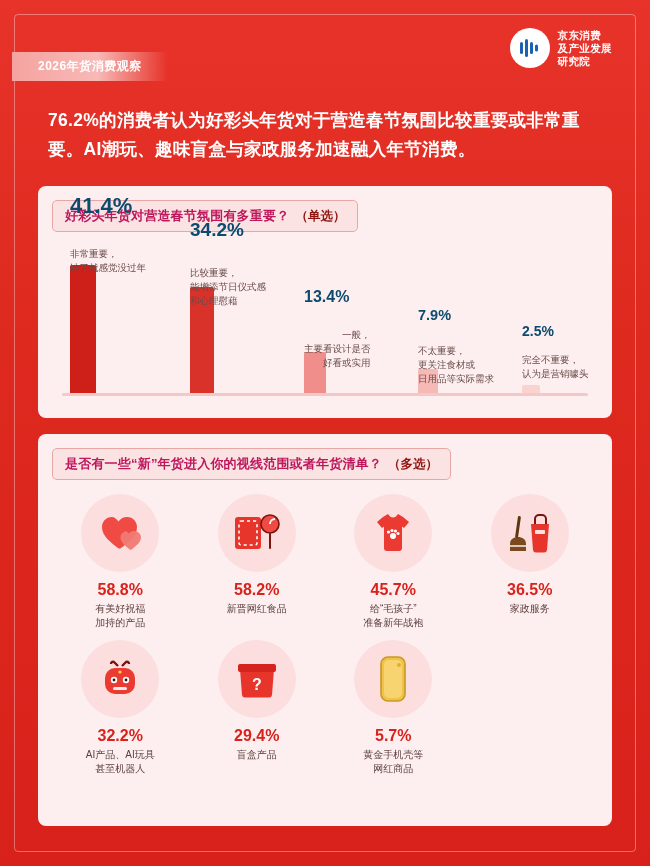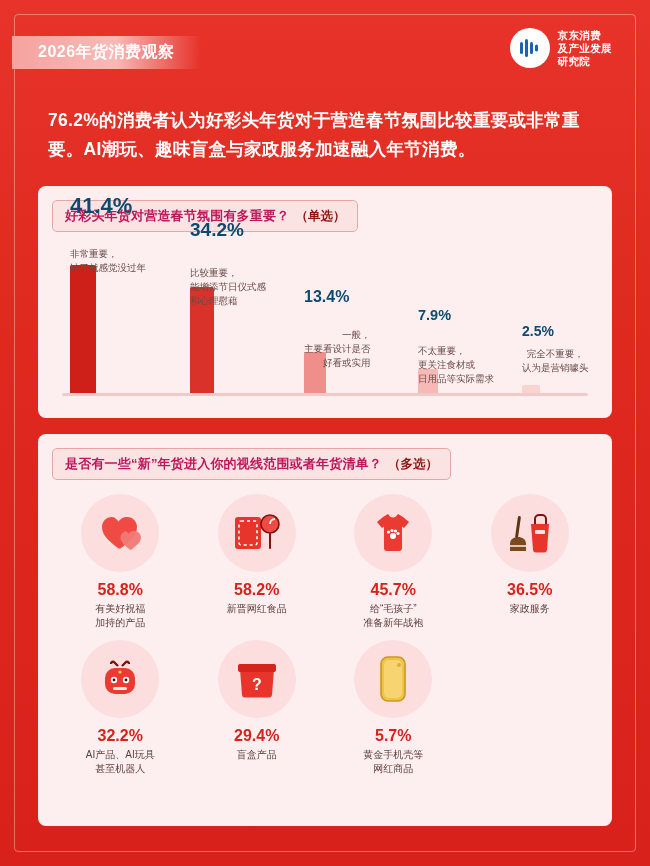--- a/index.html
+++ b/index.html
@@ -47,24 +47,24 @@
   .logo-mark svg { display: block; }
   .logo-text {
     color: #fff;
     font-size: 10.5px;
     line-height: 13px;
     font-weight: bold;
     letter-spacing: .4px;
   }
   .ribbon {
     position: absolute;
-    left: 0; top: 24px;
+    left: 0; top: 40px;
     background: linear-gradient(90deg, #f5a3a0 0%, #f8b9b6 55%, rgba(248,185,182,0) 100%);
     color: #fff;
-    font-size: 16px;
+    font-size: 12px;
     font-weight: bold;
     padding: 6px 26px 6px 26px;
     letter-spacing: .5px;
     border-top-right-radius: 2px;
     border-bottom-right-radius: 2px;
   }
   
   .headline {
     color: #fff;
     font-size: 17.5px;
@@ -246,21 +246,21 @@
           <div class="bar-pct" style="font-size: 14.5px; left: 0px; bottom: 70px;">7.9%</div>
           <div class="bar-label" style="left: 0px; bottom: 7.5px;">
             <div>不太重要，</div>
             <div>更关注食材或</div>
             <div>日用品等实际需求</div>
           </div>
         </div>
         <div class="bar-col" style="left: 470px; width: 110px; height: 168px;">
           <div class="bar-rect" style="height: 8px; width: 18px; left: 0px; background: rgb(250, 210, 208);"></div>
           <div class="bar-pct" style="font-size: 14px; left: 0px; bottom: 54px;">2.5%</div>
-          <div class="bar-label" style="left: 0px; bottom: 18px; text-align: center;">
+          <div class="bar-label" style="left: 0px; bottom: 12px;">
             <div>完全不重要，</div>
             <div>认为是营销噱头</div>
           </div>
         </div>
       </div>
   </div>
 
   <div class="card second">
     <div class="card-title-wrap">
       <span class="card-title">是否有一些“新”年货进入你的视线范围或者年货清单？</span>

